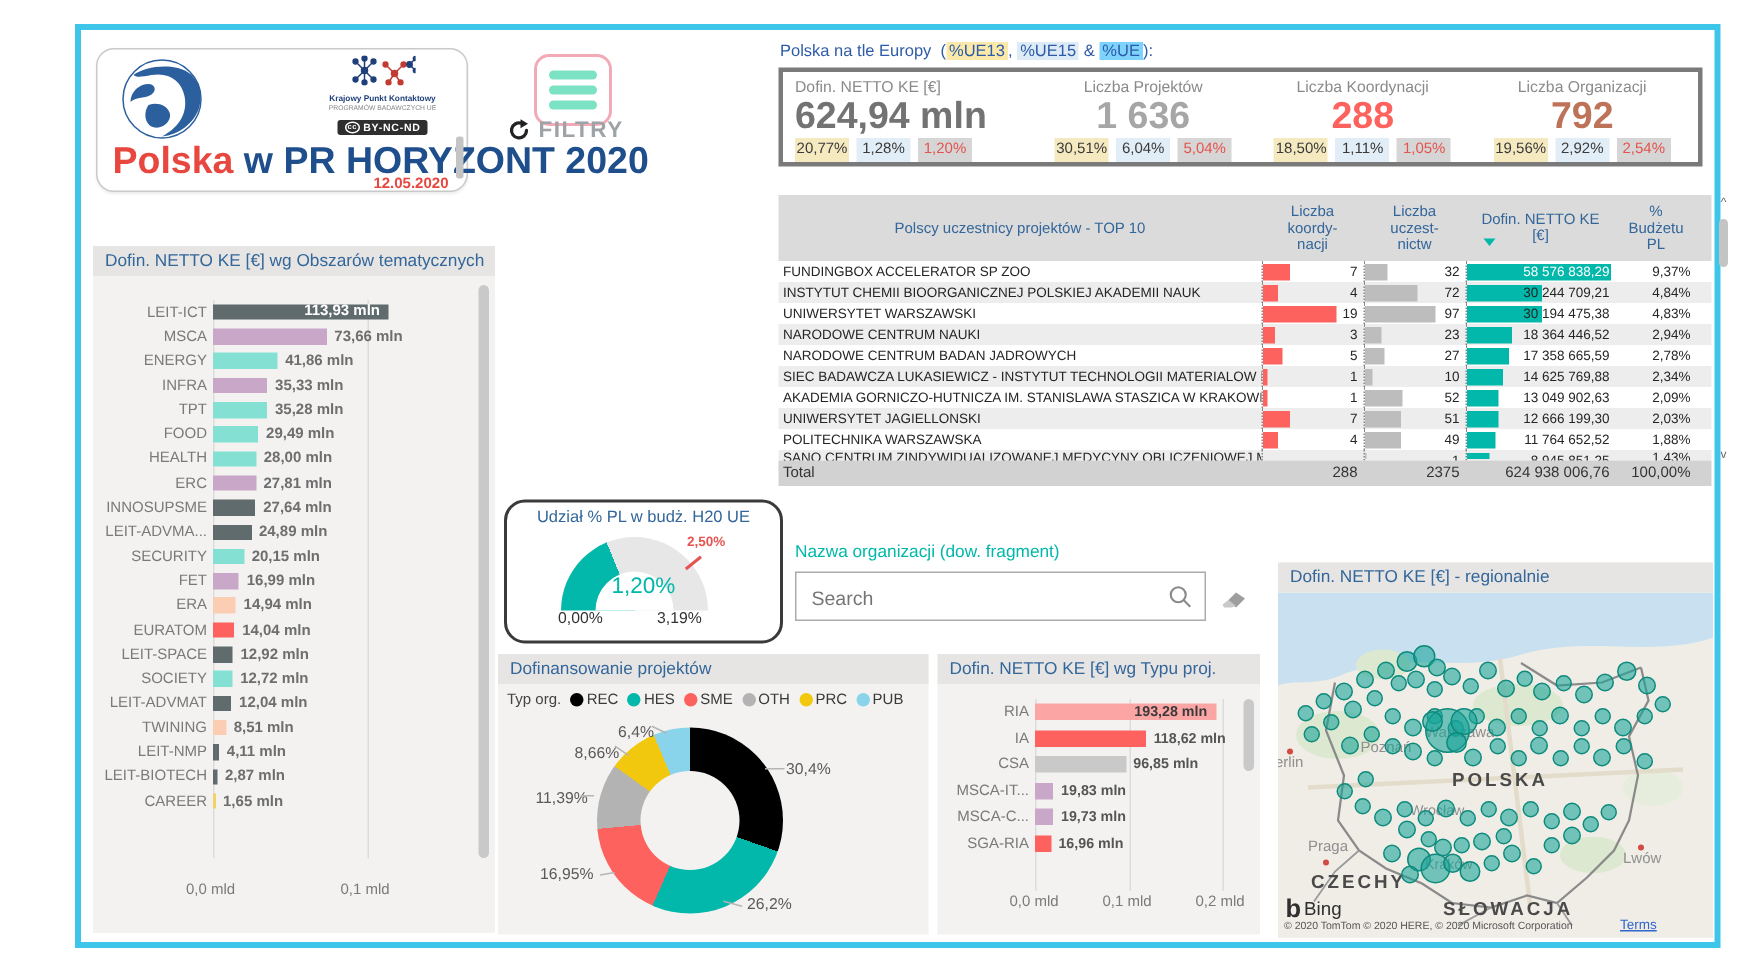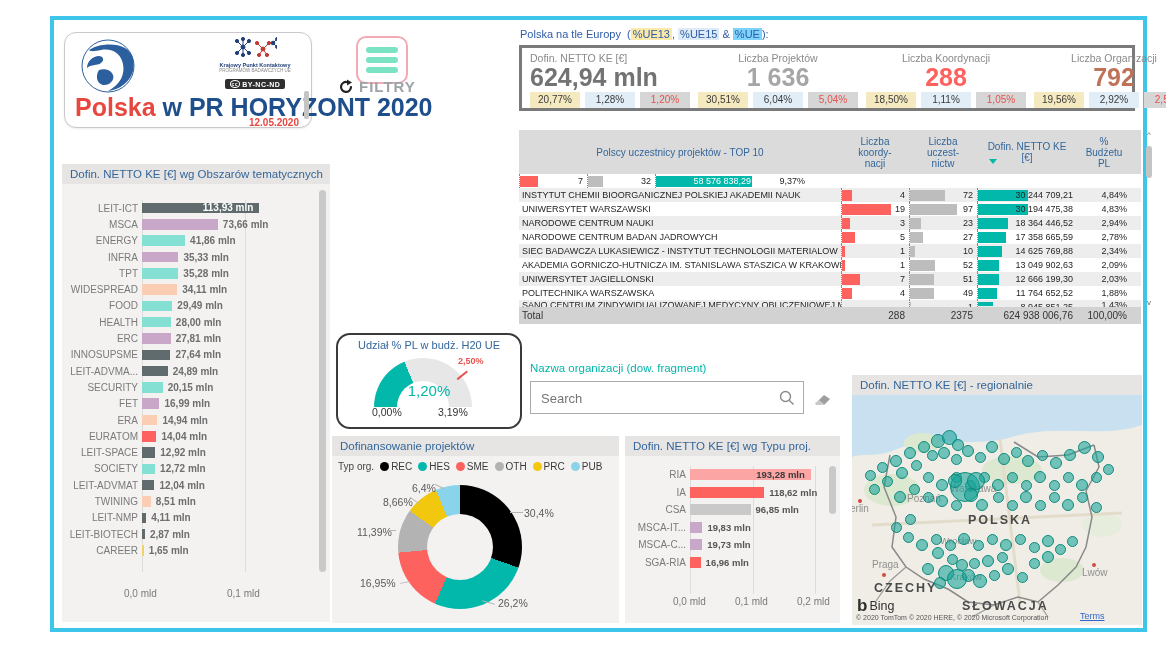--- a/index.html
+++ b/index.html
@@ -28,21 +28,21 @@
   
   .eu-title{position:absolute;left:520px;top:28px;font-size:11px;color:#2E5BA8;}
   .hl{padding:0 2px;} .hl-y{background:#FBE9A9;} .hl-b{background:#DDEBF7;} .hl-g{background:#7dd3fc;}
   .kpi-box{position:absolute;left:519px;top:45px;width:616px;height:66px;border:3px solid #7A7A7A;background:#fff;display:flex;padding:2px 4px;box-sizing:border-box;}
   .kpi-col{flex:1;padding:2px 4px;text-align:center;}
   .kpi-col.first{text-align:left;flex:1.12;}
   .kpi-label{font-size:10.5px;color:#8A8A8A;white-space:nowrap;}
   .kpi-value{font-size:25px;font-weight:bold;line-height:26px;white-space:nowrap;}
   .chips{display:flex;gap:5px;margin-top:2px;justify-content:center;}
   .kpi-col.first .chips{justify-content:flex-start;}
-  .chip{width:50px;height:16px;line-height:16px;font-size:10px;text-align:center;color:#3A3A3A;}
+  .chip{width:36px;height:16px;line-height:16px;font-size:10px;text-align:center;color:#3A3A3A;}
   .chip.y{background:#F5E9C0;} .chip.b{background:#E2EEF7;} .chip.g{background:#D6D6D6;color:#E5534E;}
 
   
   .table-panel{position:absolute;left:519px;top:130px;width:622px;}
   .thead{display:flex;background:#DBDBDB;height:44px;color:#33669A;font-size:10px;align-items:center;text-align:center;}
   .th{white-space:pre-line;line-height:11px;}
   .th.name{width:322px;} .th.koord{width:68px;} .th.uczest{width:68px;} .th.dofin{width:100px;position:relative;} .th.pct{width:54px;}
   .sort-tri{position:absolute;left:12px;bottom:-1px;width:0;height:0;border-left:4px solid transparent;border-right:4px solid transparent;border-top:5px solid #01B8AA;}
   .trow{display:flex;height:14px;align-items:center;font-size:9px;color:#252525;}
   .trow.alt{background:#EDEDED;}
@@ -260,20 +260,21 @@
 uczest-
 nictw</div>
       <div class="th dofin"><span>Dofin. NETTO KE
 [€]</span><span class="sort-tri"></span></div>
       <div class="th pct">%
 Budżetu
 PL</div>
     </div>
     <div id="tbody">
         <div class="trow">
+          <div class="tc name">FUNDINGBOX ACCELERATOR SP ZOO</div>
           <div class="tc bar-cell koord">
             <div class="dbar red-bar" style="width: 18.2px;"></div>
             <div class="cellnum">7</div>
           </div>
           <div class="tc bar-cell uczest">
             <div class="dbar gray-bar" style="width: 15.36px;"></div>
             <div class="cellnum">32</div>
           </div>
           <div class="tc bar-cell dofin">
             <div class="dbar teal-bar" style="width: 96.0712px;"></div>
@@ -472,27 +473,20 @@
           <div class="cbararea">
             <div class="cbar" style="width: 36.3899px; background: rgb(201, 167, 201);"></div>
             <div class="cval">35,33 mln</div>
           </div>
         </div>
         <div class="crow">
           <div class="clabel">TPT</div>
           <div class="cbararea">
             <div class="cbar" style="width: 36.3384px; background: rgb(133, 224, 212);"></div>
             <div class="cval">35,28 mln</div>
-          </div>
-        </div>
-        <div class="crow">
-          <div class="clabel">WIDESPREAD</div>
-          <div class="cbararea">
-            <div class="cbar" style="width: 35.1333px; background: rgb(251, 205, 179);"></div>
-            <div class="cval">34,11 mln</div>
           </div>
         </div>
         <div class="crow">
           <div class="clabel">FOOD</div>
           <div class="cbararea">
             <div class="cbar" style="width: 30.3747px; background: rgb(133, 224, 212);"></div>
             <div class="cval">29,49 mln</div>
           </div>
         </div>
         <div class="crow">

